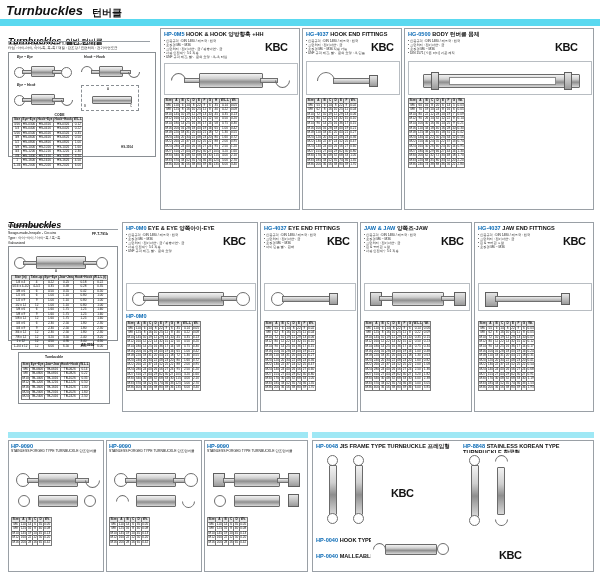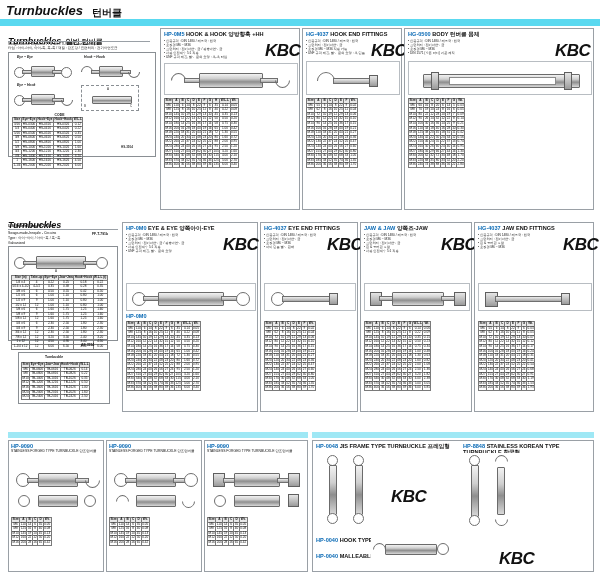--- a/index.html
+++ b/index.html
@@ -15,21 +15,21 @@
   
   .panel{position:absolute;border:1px solid #9aa0a6;background:#fff;box-sizing:border-box;}
   .tiny2{font-size:3.4px;line-height:4px;}
   .sechead{font-size:9px;font-weight:bold;font-style:italic;}
   .sechead-k{font-size:7px;font-weight:bold;}
 
   .secttl{position:absolute;font-size:5.6px;font-weight:bold;}
   .secttl .code{color:#0a6ab5;}
   .cyanstrip{position:absolute;height:6px;background:#9fe8f5;}
 
-  .kbc{position:absolute;font-size:17px;font-weight:bold;font-style:italic;color:#111;letter-spacing:-0.5px;}
+  .kbc{position:absolute;font-size:11px;font-weight:bold;color:#111;letter-spacing:-0.5px;}
   .kbc::after{content:"";}
 
   
   .bullets{position:absolute;font-size:3.2px;line-height:4.1px;color:#222;}
   .bullets div{white-space:nowrap;}
 
   
   table.dt{border-collapse:collapse;font-size:3.1px;line-height:3.6px;}
   table.dt th,table.dt td{border:0.4px solid #7a7a7a;padding:0 0.5px;text-align:center;white-space:nowrap;}
   table.dt th{background:#e9e9e9;font-weight:bold;}

